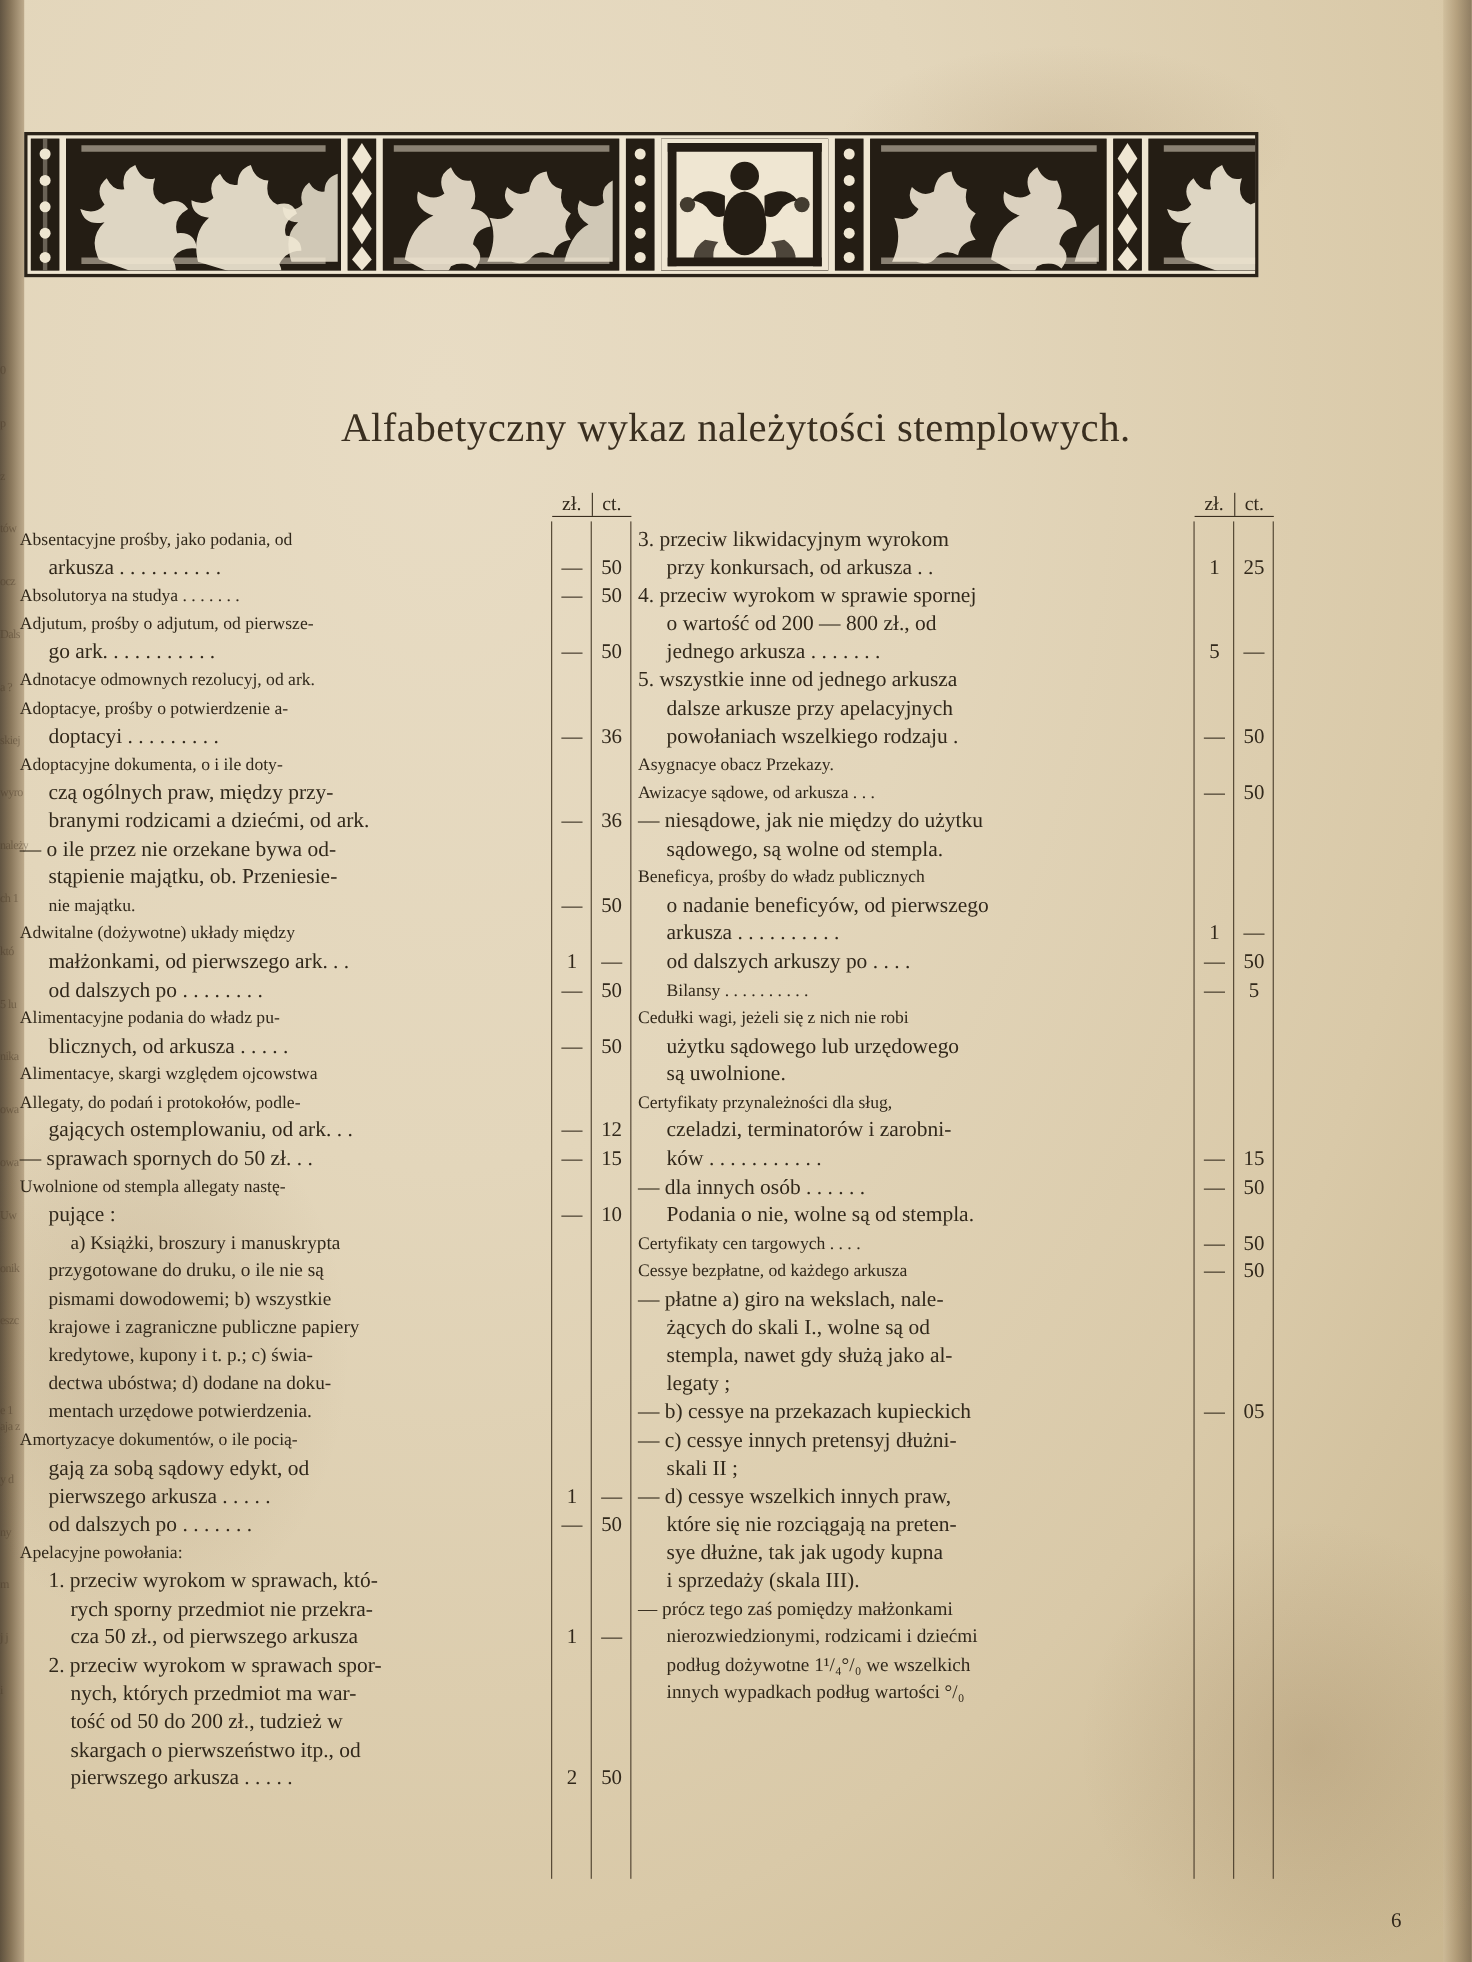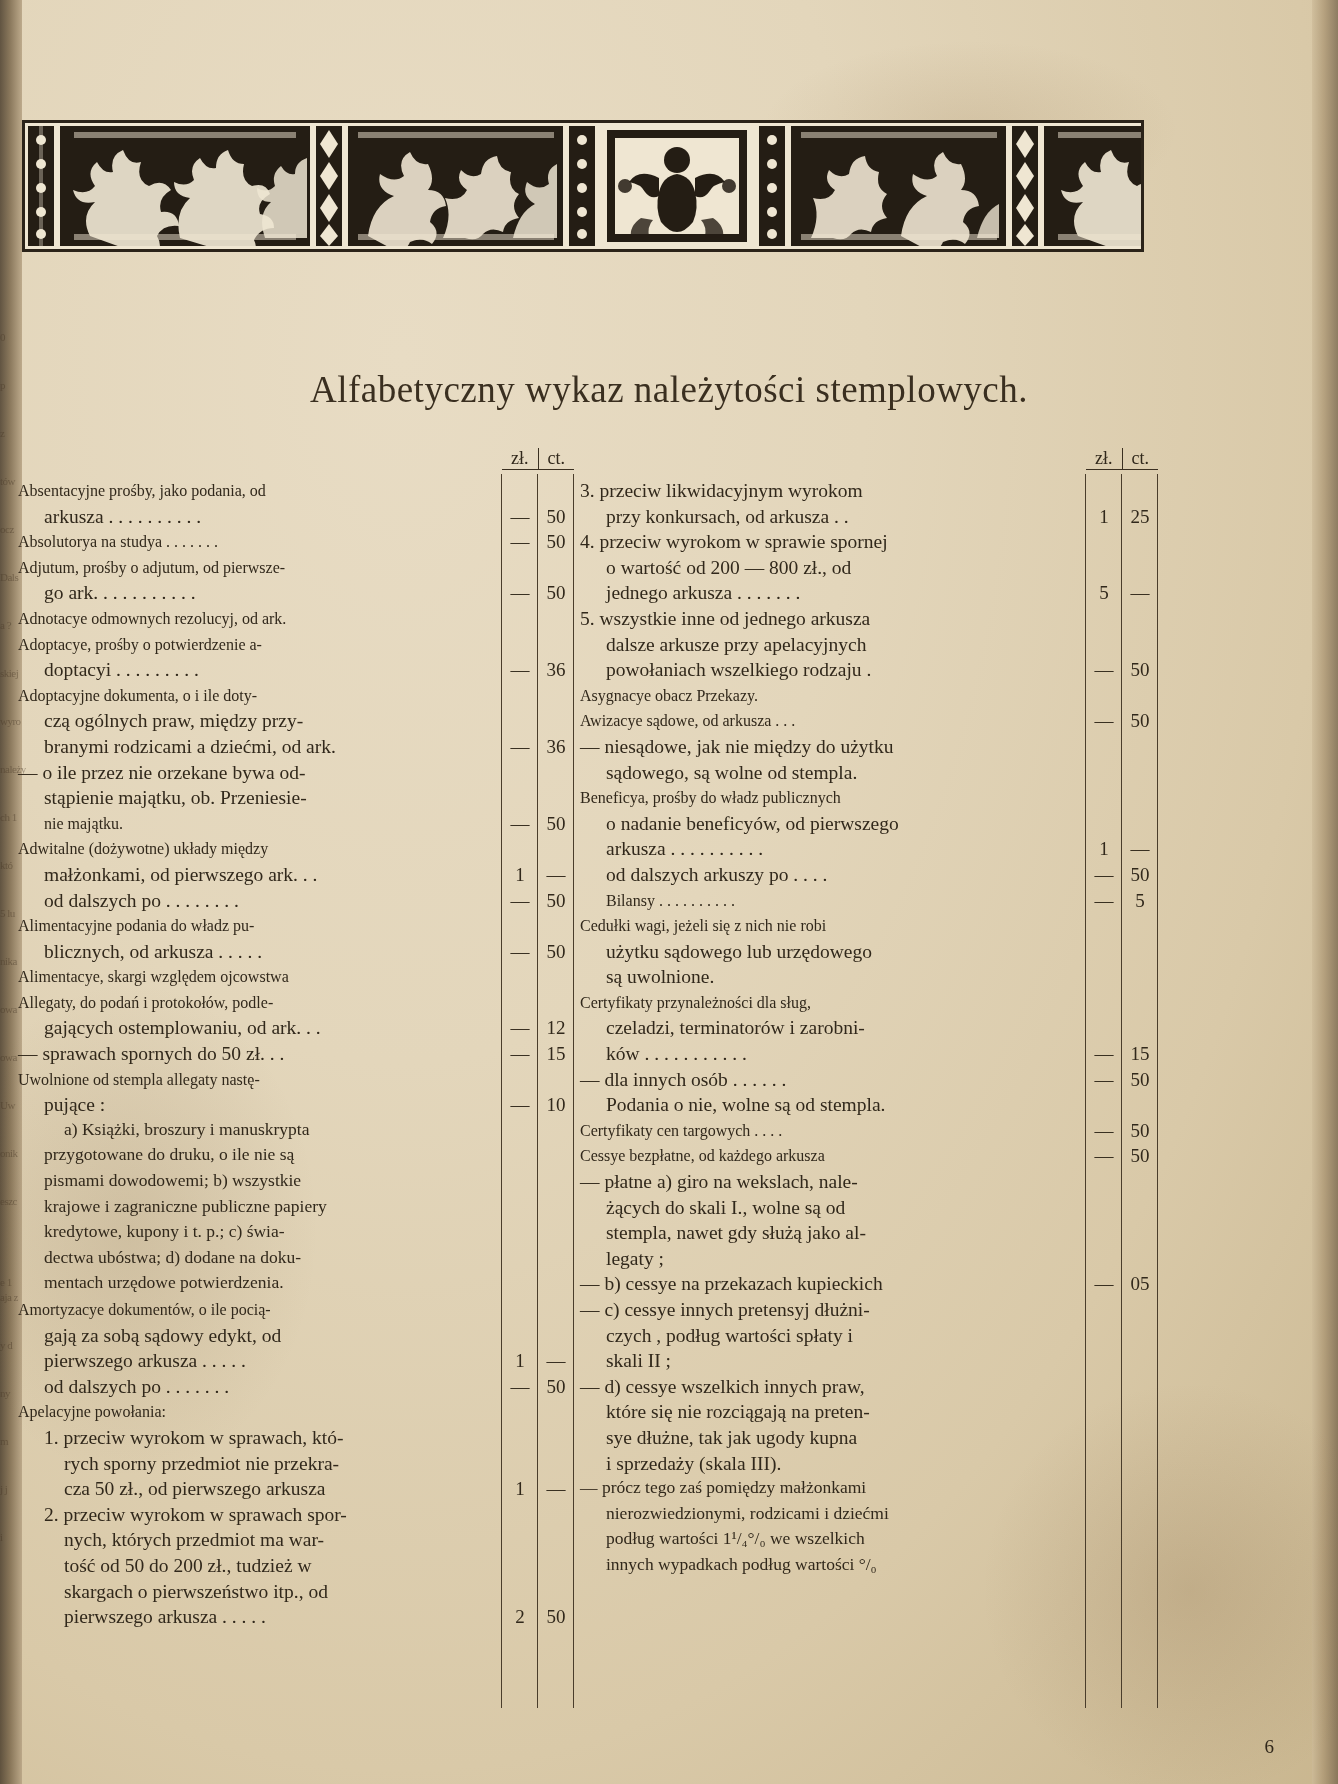--- a/index.html
+++ b/index.html
@@ -684,23 +684,20 @@
           </div>
           <div class="entry">
             <span class="txt dash">— b) cessye na przekazach kupieckich</span>
             <span class="amt zl">—</span>
             <span class="amt ct">05</span>
           </div>
           <div class="entry">
             <span class="txt dash">— c) cessye innych pretensyj dłużni-</span>
           </div>
           <div class="entry">
-            <span class="txt ind1">czych ,  podług  wartości  spłaty i</span>
-          </div>
-          <div class="entry">
             <span class="txt ind1">skali II ;</span>
           </div>
           <div class="entry">
             <span class="txt dash">— d) cessye wszelkich innych praw,</span>
           </div>
           <div class="entry">
             <span class="txt ind1">które  się  nie rozciągają na preten-</span>
           </div>
           <div class="entry">
             <span class="txt ind1">sye dłużne,  tak jak ugody kupna</span>
@@ -708,21 +705,21 @@
           <div class="entry">
             <span class="txt ind1">i sprzedaży (skala III).</span>
           </div>
           <div class="entry">
             <span class="txt dash small">— prócz tego zaś pomiędzy małżonkami</span>
           </div>
           <div class="entry">
             <span class="txt ind1 small">nierozwiedzionymi, rodzicami i dziećmi</span>
           </div>
           <div class="entry">
-            <span class="txt ind1 small">podług wartości 1¹/₄°/₀  we wszelkich</span>
+            <span class="txt ind1 small">podług dożywotne 1¹/₄°/₀  we wszelkich</span>
           </div>
           <div class="entry">
             <span class="txt ind1 small">innych wypadkach podług wartości °/₀</span>
           </div>
         </div>
     </div>
   </div>
 
   <div class="folio">6</div>
 </div>

